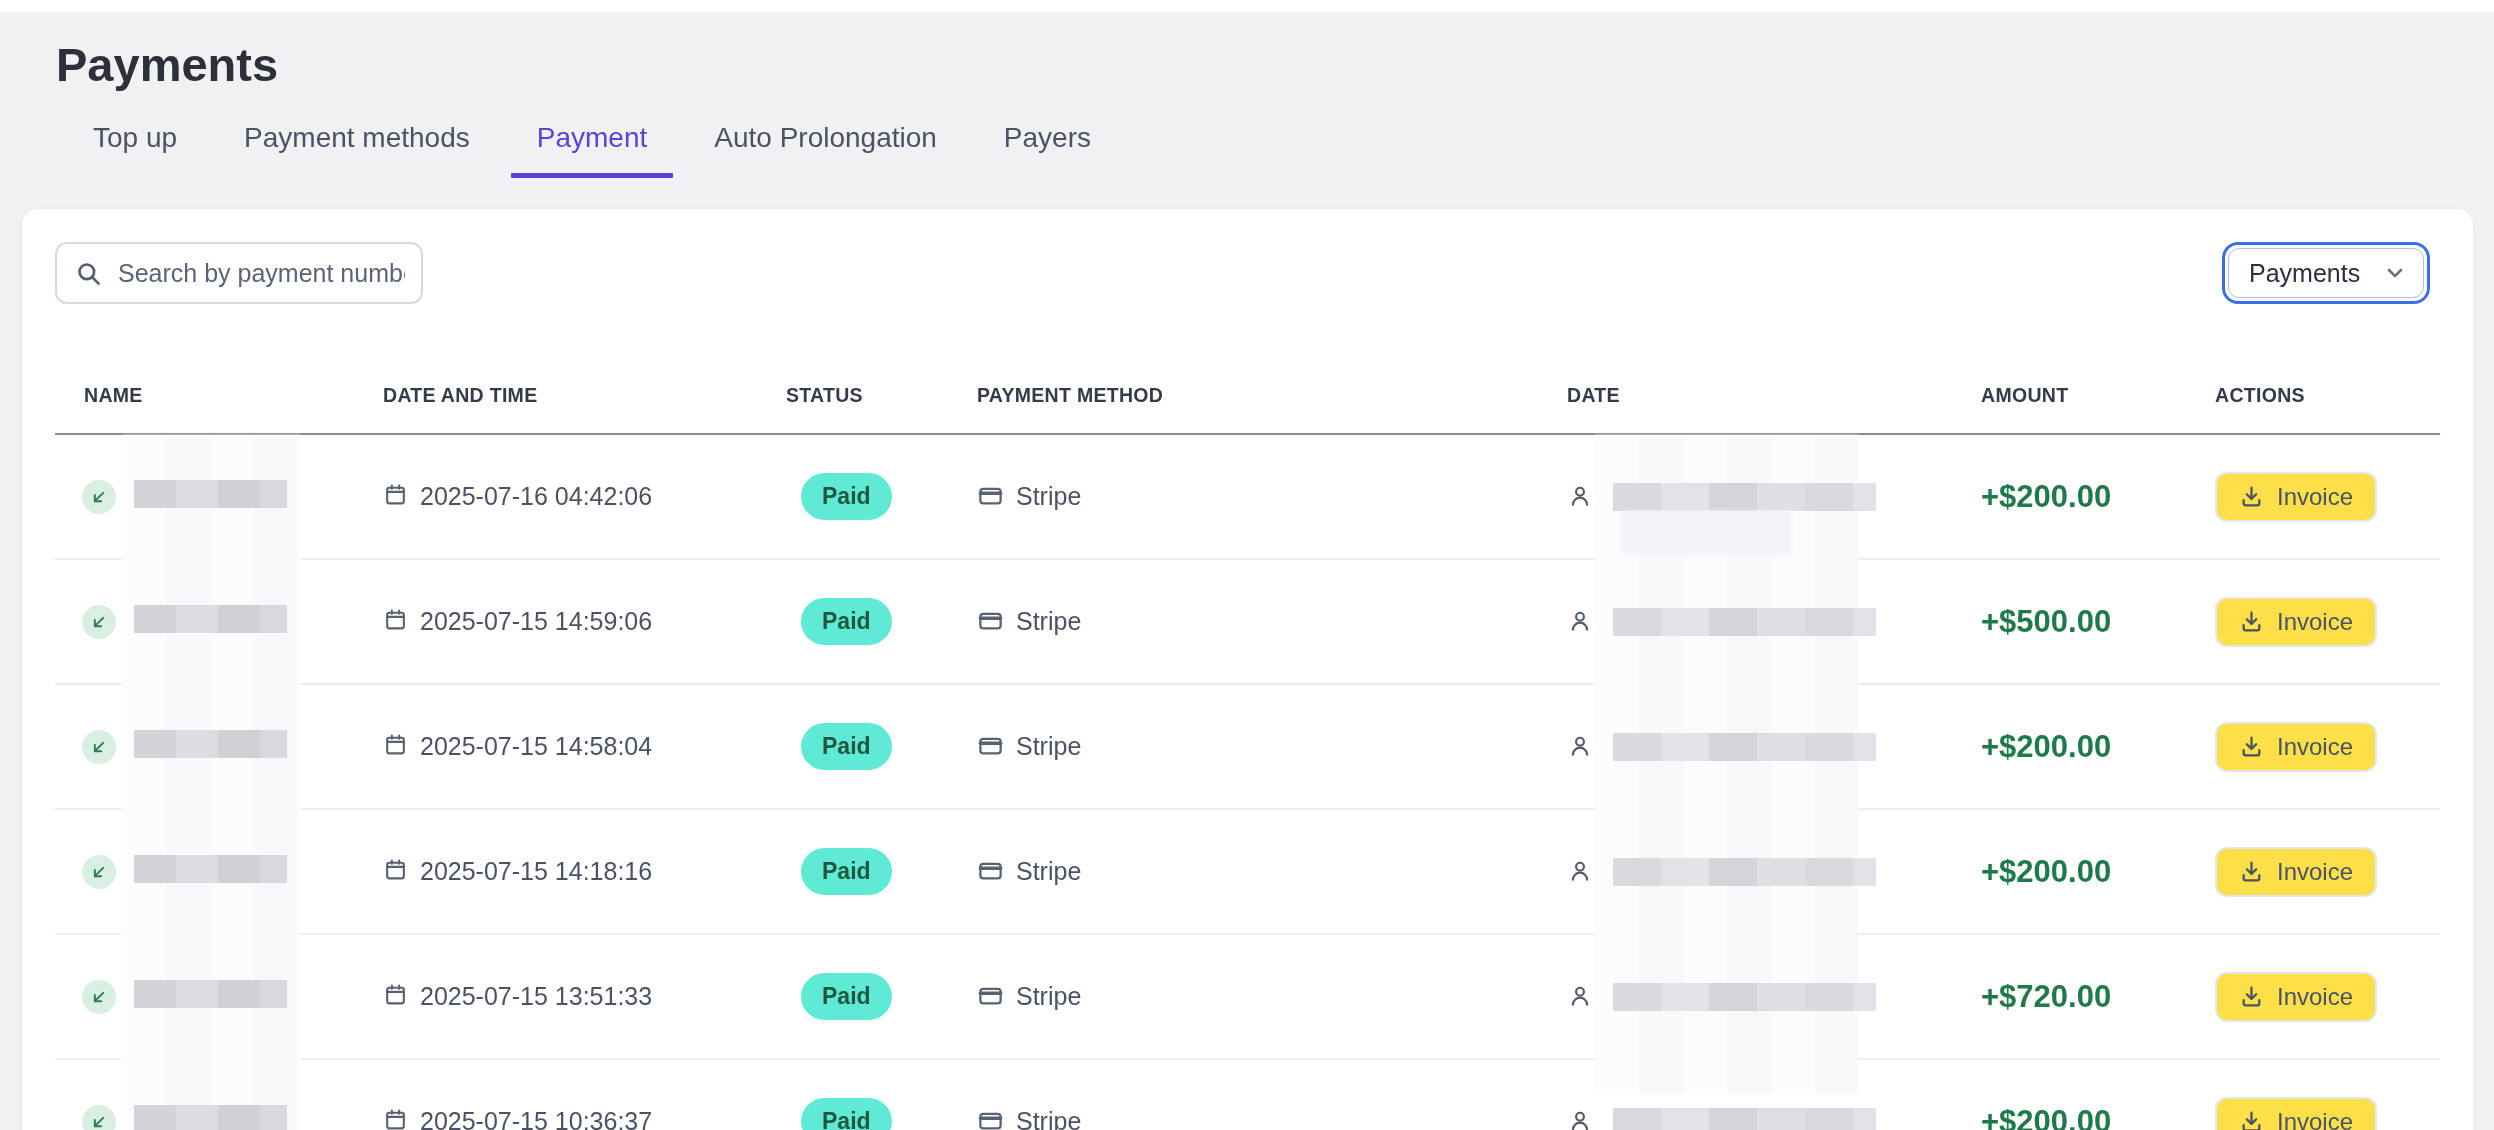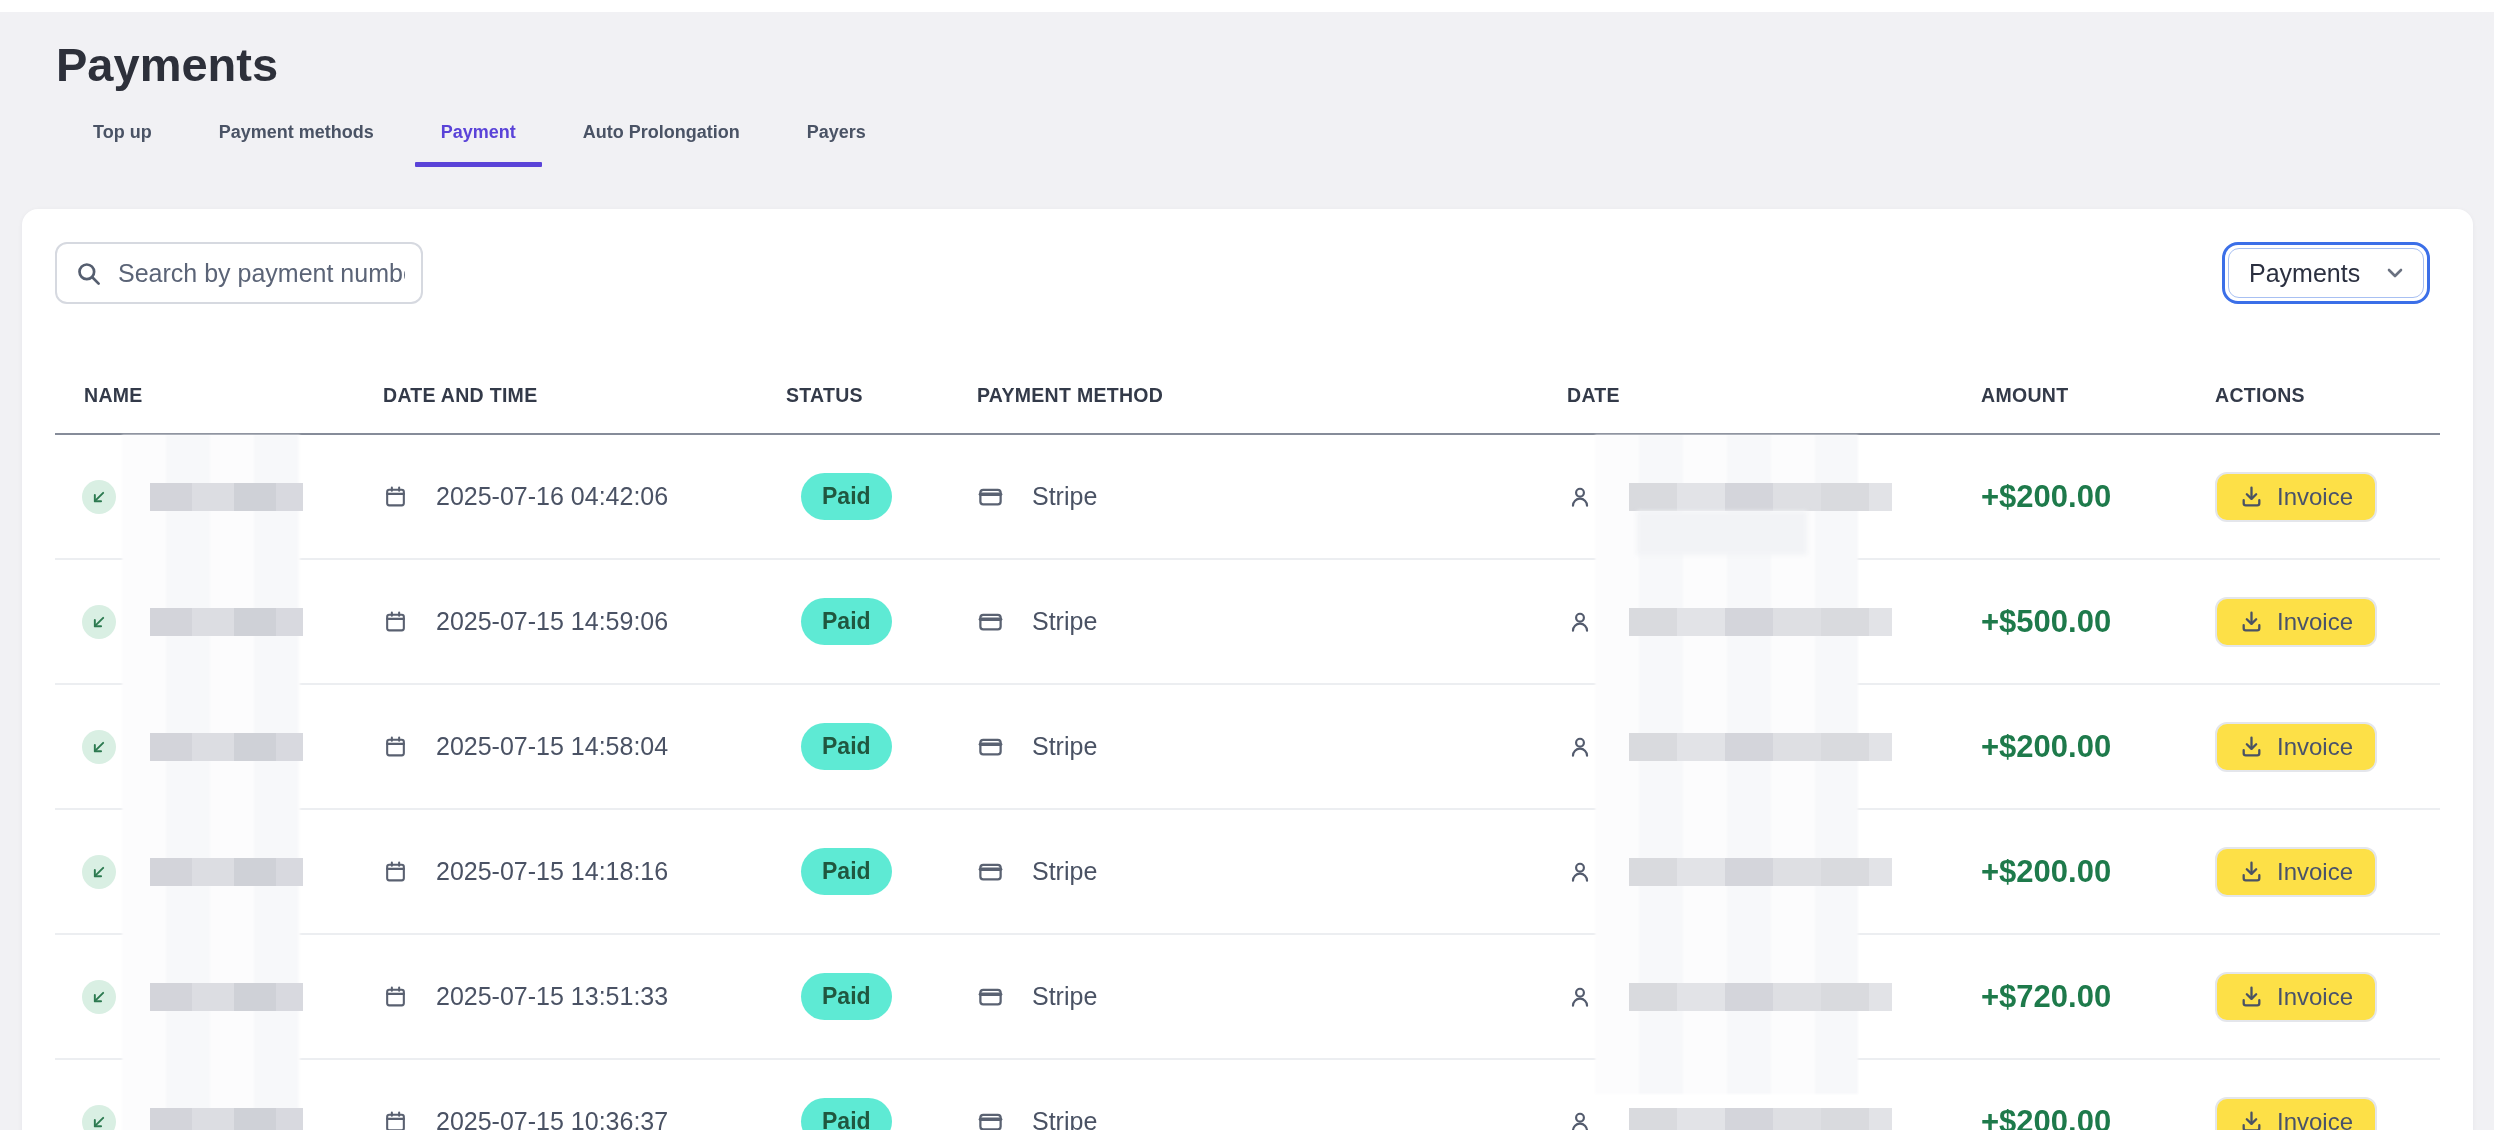--- a/index.html
+++ b/index.html
@@ -18,21 +18,21 @@
     margin:26px 0 0 24px;
     font-size:47px;font-weight:700;color:#2d303a;line-height:1.15;
   }
   .tab-bar{
     display:flex;align-items:flex-end;gap:15px;
     margin:30px 0 0 35px;
   }
   .tab{
     position:relative;
     padding:0 26px 22px 26px;
-    font-size:18px;font-weight:700;color:#4a5365;
+    font-size:28px;font-weight:400;color:#4a5365;
     cursor:pointer;white-space:nowrap;
   }
   .tab.active{color:#5a43d8;}
   .tab.active::after{
     content:'';position:absolute;left:0;right:0;bottom:-2px;height:5px;
     background:#5a43d8;border-radius:1px;
   }
 
   
   .card{
@@ -82,21 +82,21 @@
   }
   .th{
     font-size:19.5px;font-weight:700;color:#333a49;letter-spacing:.3px;
   }
   .th.col-0{padding-left:29px;}
   .tbody{position:relative;}
   .tr{
     height:123px;align-items:center;
     border-bottom:2px solid #eceef1;
   }
-  .td{display:flex;align-items:center;gap:28px;font-size:25px;color:#4a5264;position:relative;z-index:2;}
+  .td{display:flex;gap:12px;font-size:25px;color:#4a5264;position:relative;z-index:2;}
   .td svg{flex:0 0 auto;}
 
   
   .type-badge{
     width:34px;height:34px;border-radius:50%;
     background:#d9efe3;display:flex;align-items:center;justify-content:center;
     margin-left:27px;flex:0 0 auto;
   }
   .name-stack{position:relative;margin-left:6px;width:153px;height:28px;}
   .redact-main{

